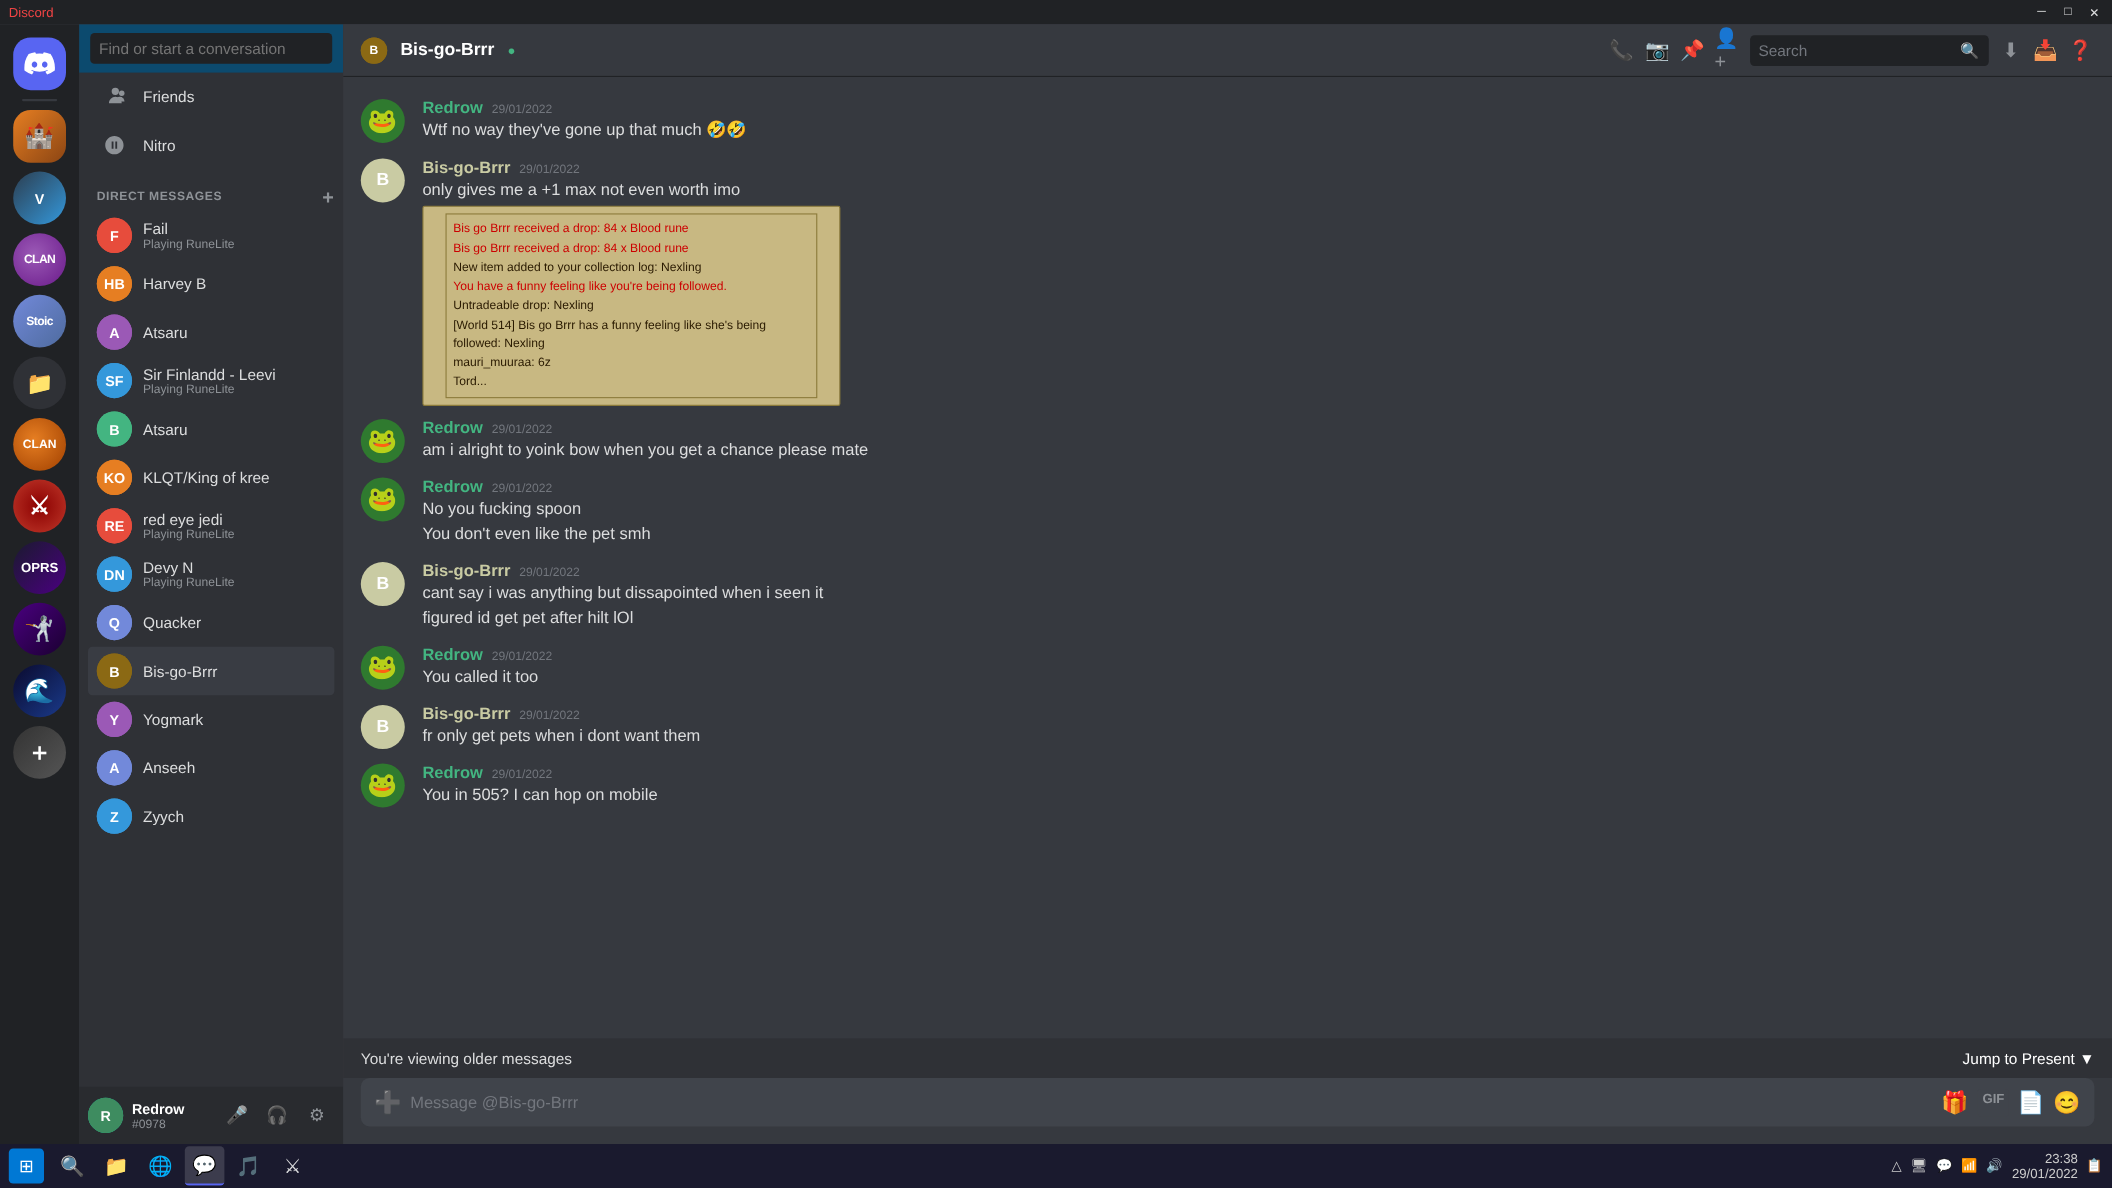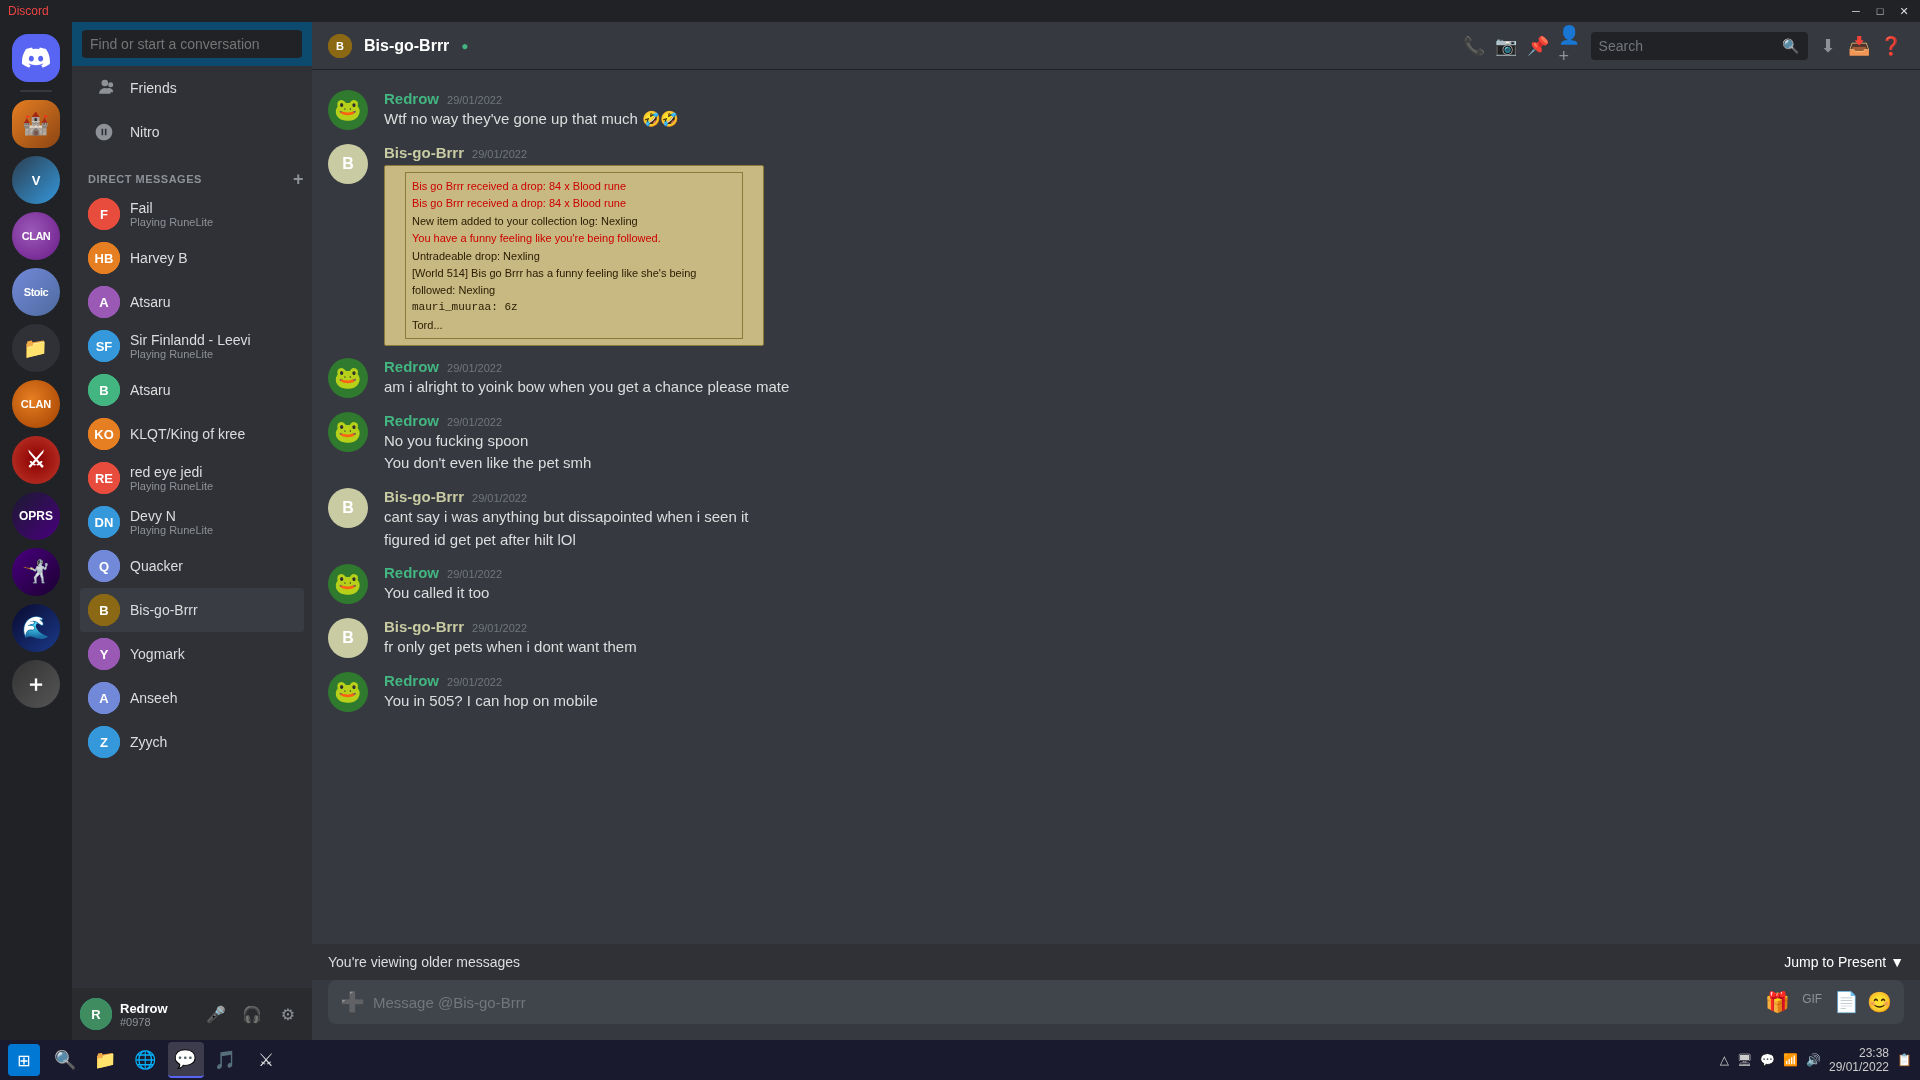--- a/index.html
+++ b/index.html
@@ -704,29 +704,30 @@
             <div class="message-text">Wtf no way they've gone up that much 🤣🤣</div>
           </div>
         </div>
         <div class="message-group">
           <div class="message-avatar" style="width: 40px; height: 40px; border-radius: 50%; background: rgb(201, 203, 163); display: flex; align-items: center; justify-content: center; font-size: 16px; font-weight: bold; color: white; flex-shrink: 0; position: absolute; left: 16px; top: 4px;">B</div>
           <div class="message-content">
             <div class="message-header">
               <span class="message-author" style="color: rgb(201, 203, 163);">Bis-go-Brrr</span>
               <span class="message-timestamp">29/01/2022</span>
             </div>
+            <div class="message-text">only gives me a +1 max not even worth imo</div>
             <div style="background: rgb(200, 184, 130); border: 1px solid rgb(139, 122, 58); border-radius: 2px; padding: 6px 20px; max-width: 380px; margin-top: 4px;">
               <div class="game-embed-inner">
                 <div class="game-embed-line" style="color: rgb(204, 0, 0);">Bis go Brrr received a drop: 84 x Blood rune</div>
                 <div class="game-embed-line" style="color: rgb(204, 0, 0);">Bis go Brrr received a drop: 84 x Blood rune</div>
                 <div class="game-embed-line" style="color: rgb(42, 26, 0);">New item added to your collection log: Nexling</div>
                 <div class="game-embed-line" style="color: rgb(204, 0, 0);">You have a funny feeling like you're being followed.</div>
                 <div class="game-embed-line" style="color: rgb(42, 26, 0);">Untradeable drop: Nexling</div>
                 <div class="game-embed-line" style="color: rgb(42, 26, 0);">[World 514] Bis go Brrr has a funny feeling like she's being followed: Nexling</div>
-                <div class="game-embed-line" style="color: rgb(42, 26, 0); font-family: Liberation Mono, monospace;">mauri_muuraa: 6z</div>
+                <div class="game-embed-line" style="color: rgb(42, 26, 0);">mauri_muuraa: 6z</div>
                 <div class="game-embed-line" style="color: rgb(42, 26, 0);">Tord...</div>
               </div>
             </div>
           </div>
         </div>
         <div class="message-group">
           <div class="message-avatar" style="width: 40px; height: 40px; border-radius: 50%; background: rgb(47, 122, 47); display: flex; align-items: center; justify-content: center; font-size: 22px; flex-shrink: 0; position: absolute; left: 16px; top: 4px;">🐸</div>
           <div class="message-content">
             <div class="message-header">
               <span class="message-author" style="color: rgb(67, 181, 129);">Redrow</span>
@@ -795,21 +796,21 @@
         <span>Jump to Present</span> ▼
       </span>
     </div>
 
     <div class="message-input-area">
       <div class="message-input-bar">
         <span class="input-icon">➕</span>
         <input class="message-input-field" type="text" placeholder="Message @Bis-go-Brrr" style="">
         <div class="input-right-icons">
           <span class="input-icon">🎁</span>
-          <span class="input-icon" style="font-size:12px; font-weight: normal; color: #8e9297; background: #40444b; padding: 2px 4px; border-radius: 3px;">GIF</span>
+          <span class="input-icon" style="font-size:12px; font-weight: bold; color: #8e9297; background: #40444b; padding: 2px 4px; border-radius: 3px;">GIF</span>
           <span class="input-icon">📄</span>
           <span class="input-icon">😊</span>
         </div>
       </div>
     </div>
   </div>
 </div>
 
 <div class="taskbar">
   <div class="taskbar-start">⊞</div>

